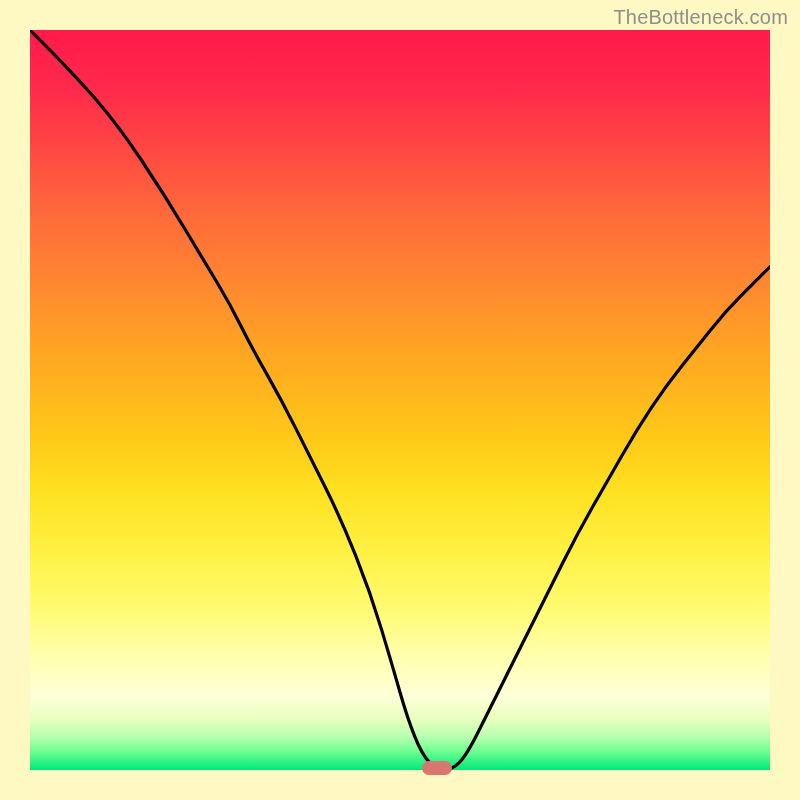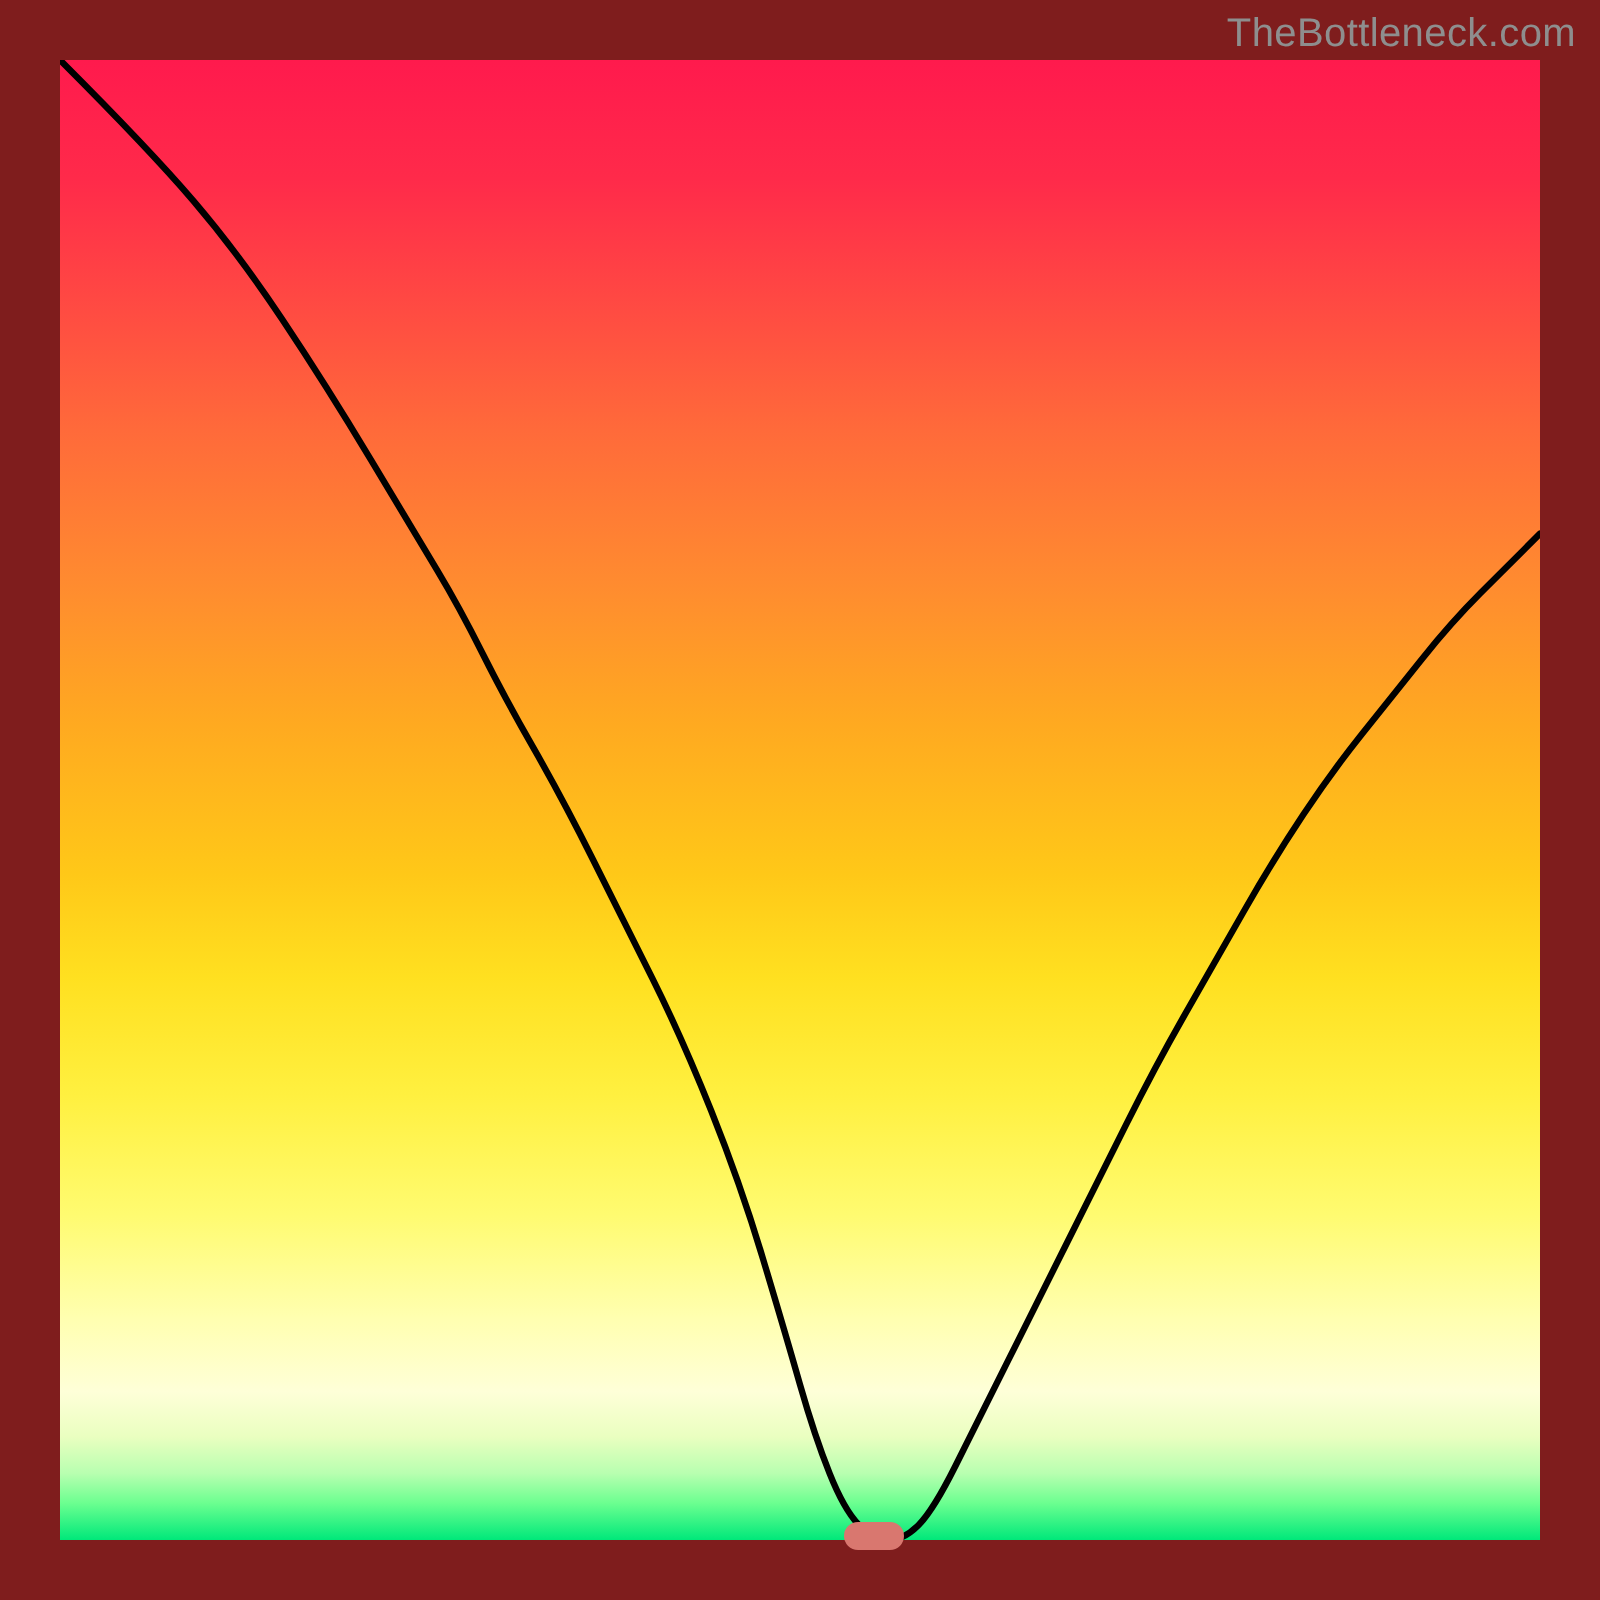--- a/index.html
+++ b/index.html
@@ -8,21 +8,21 @@
     width: 800px;
     height: 800px;
     background: #000;
     overflow: hidden;
     font-family: Arial, Helvetica, sans-serif;
   }
   .frame {
     position: relative;
     width: 800px;
     height: 800px;
-    background: #7f1d1d;
+    background: #fef9c3;
     text-decoration: underline;
   }
   .plot-area {
     position: absolute;
     left: 30px;
     top: 30px;
     width: 740px;
     height: 740px;
     background: linear-gradient(to bottom,
       #ff1a4d 0%,

